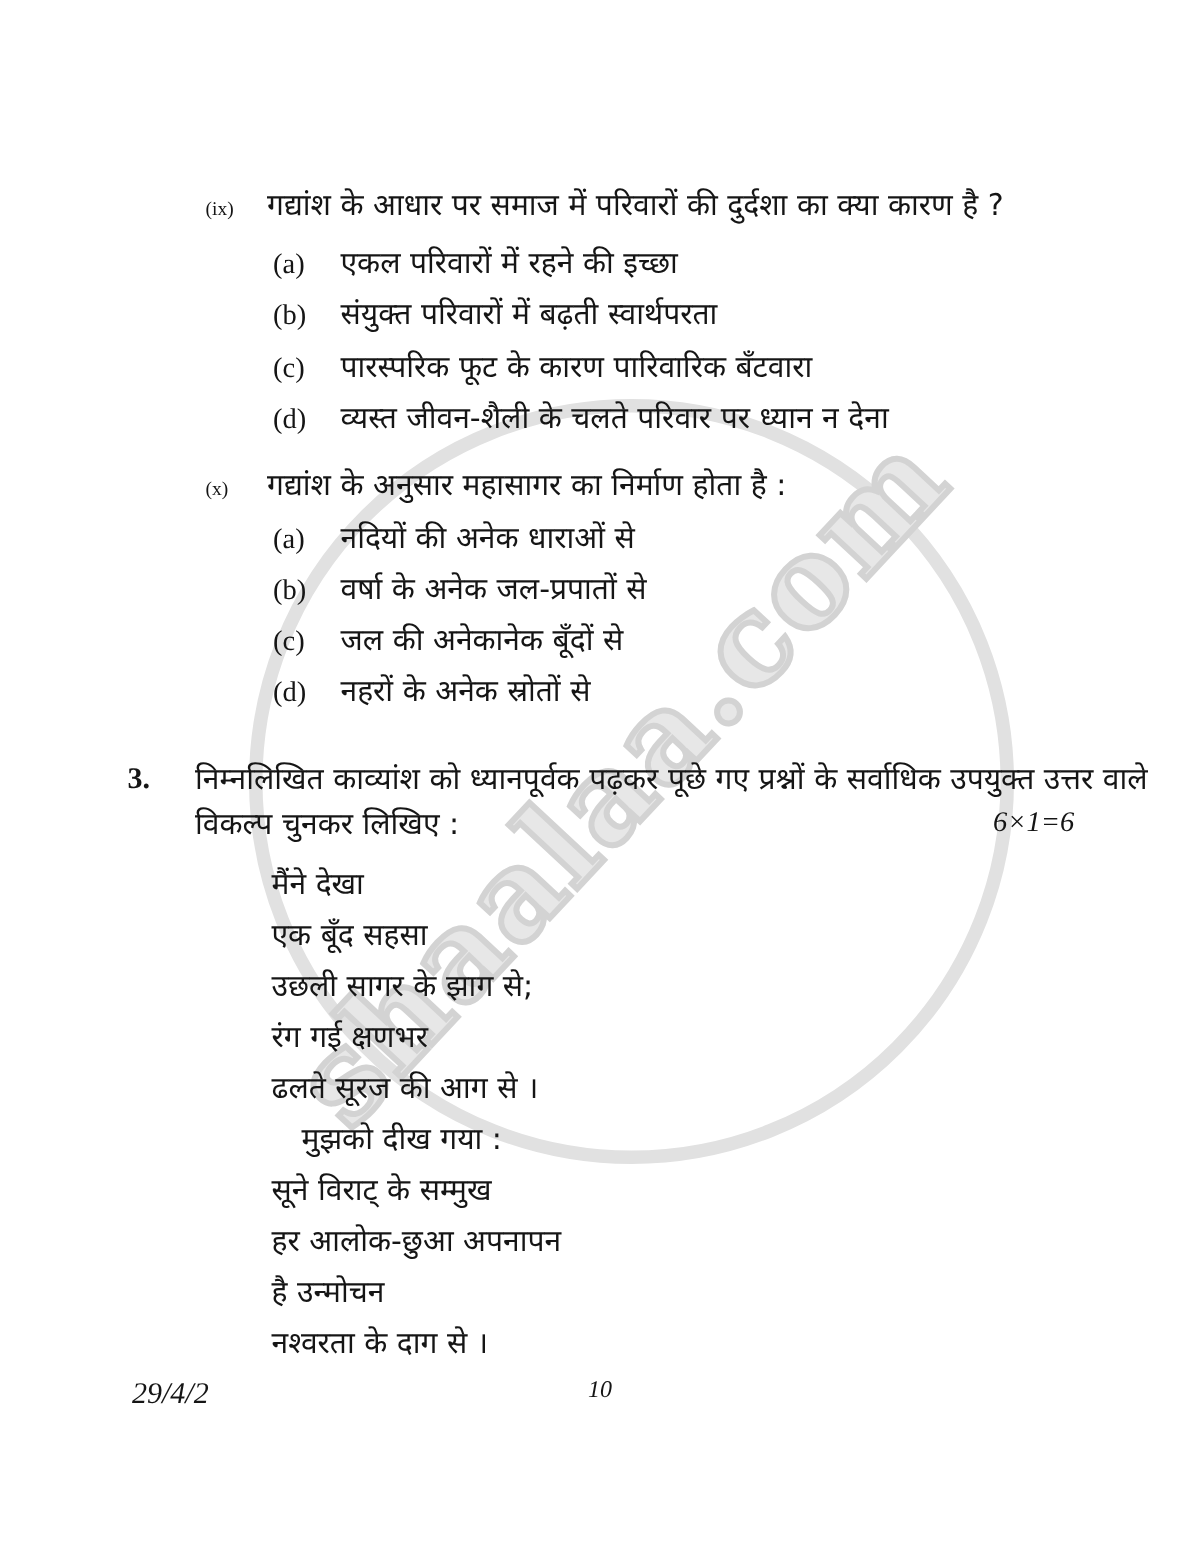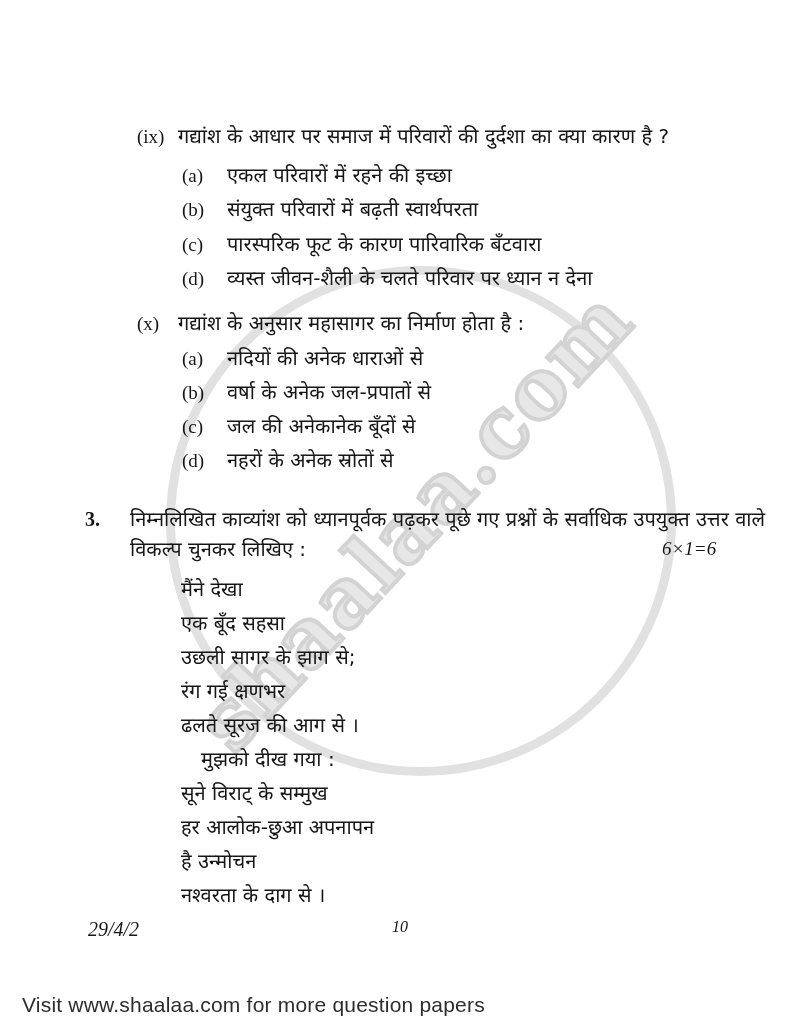--- a/index.html
+++ b/index.html
@@ -34,21 +34,21 @@
     z-index:0;
   }
   
   .row {
     position:absolute;
     white-space:nowrap;
     font-size:20px;
     line-height:26px;
     z-index:2;
   }
-  .qnum  { display:inline-block; width:41px; font-family:"Liberation Serif","DejaVu Serif",serif; font-size:19px; }
+  .qnum  { display:inline-block; width:41px; font-family:"Liberation Serif","DejaVu Serif",serif; font-size:13px; }
   .optlb { display:inline-block; width:45px; font-family:"Liberation Serif","DejaVu Serif",serif; font-size:19px; }
   .q3num {
     position:absolute; left:85px; top:508px;
     font-family:"Liberation Serif","DejaVu Serif",serif;
     font-weight:bold; font-size:20px; z-index:2;
   }
   .q3line1 { left:130px; top:506px; }
   .q3line2 { left:130px; top:536px; }
   .q3marks {
     position:absolute; left:662px; top:538px;
@@ -124,15 +124,14 @@
   <div class="row" style="left:181px; top:678px;">रंग गई क्षणभर</div>
   <div class="row" style="left:181px; top:712px;">ढलते सूरज की आग से ।</div>
   <div class="row" style="left:181px; top:746px;margin-left:20px;">मुझको दीख गया :</div>
   <div class="row" style="left:181px; top:780px;">सूने विराट् के सम्मुख</div>
   <div class="row" style="left:181px; top:814px;">हर आलोक-छुआ अपनापन</div>
   <div class="row" style="left:181px; top:848px;">है उन्मोचन</div>
   <div class="row" style="left:181px; top:882px;">नश्वरता के दाग से ।</div>
 
   <div class="footer-code">29/4/2</div>
   <div class="footer-page">10</div>
-  <div class="visit-line">Visit www.shaalaa.com for more question papers</div>
 
 </div>
 
 </body></html>

